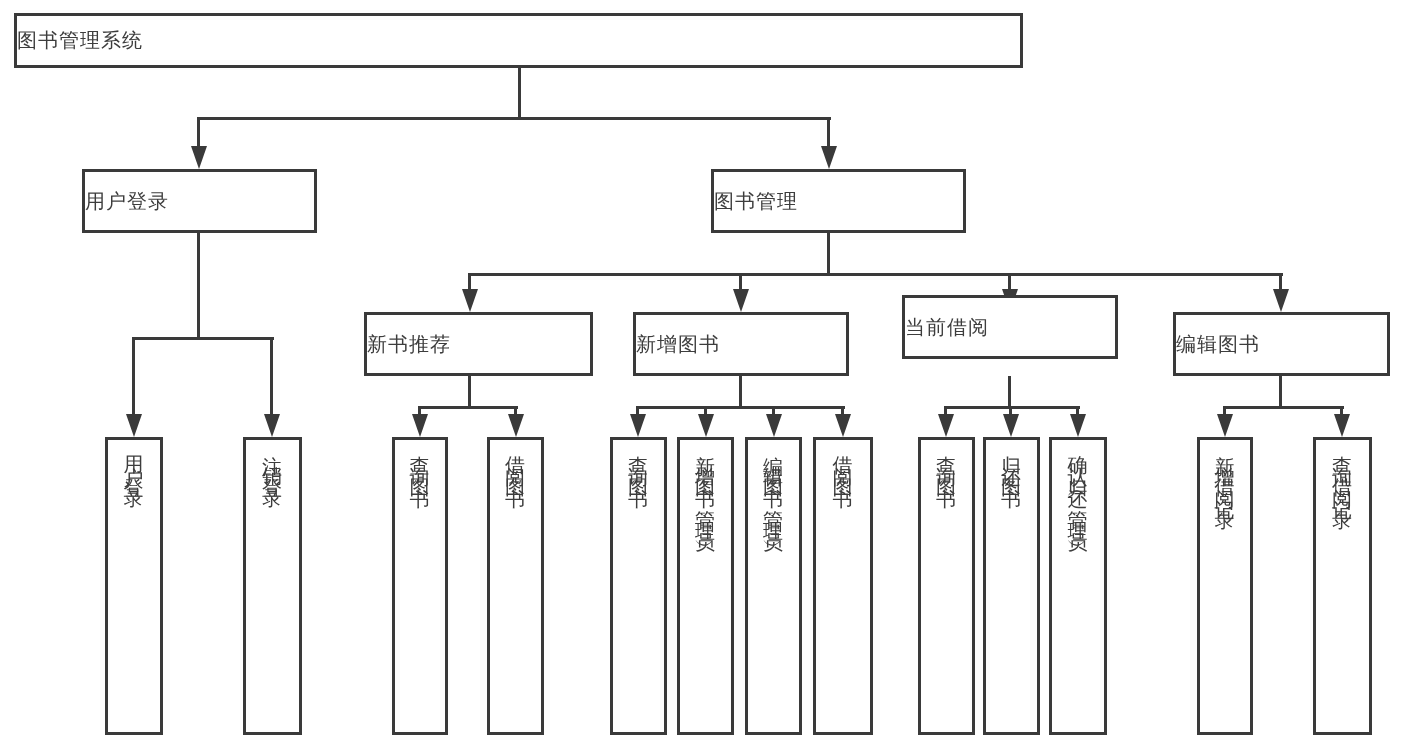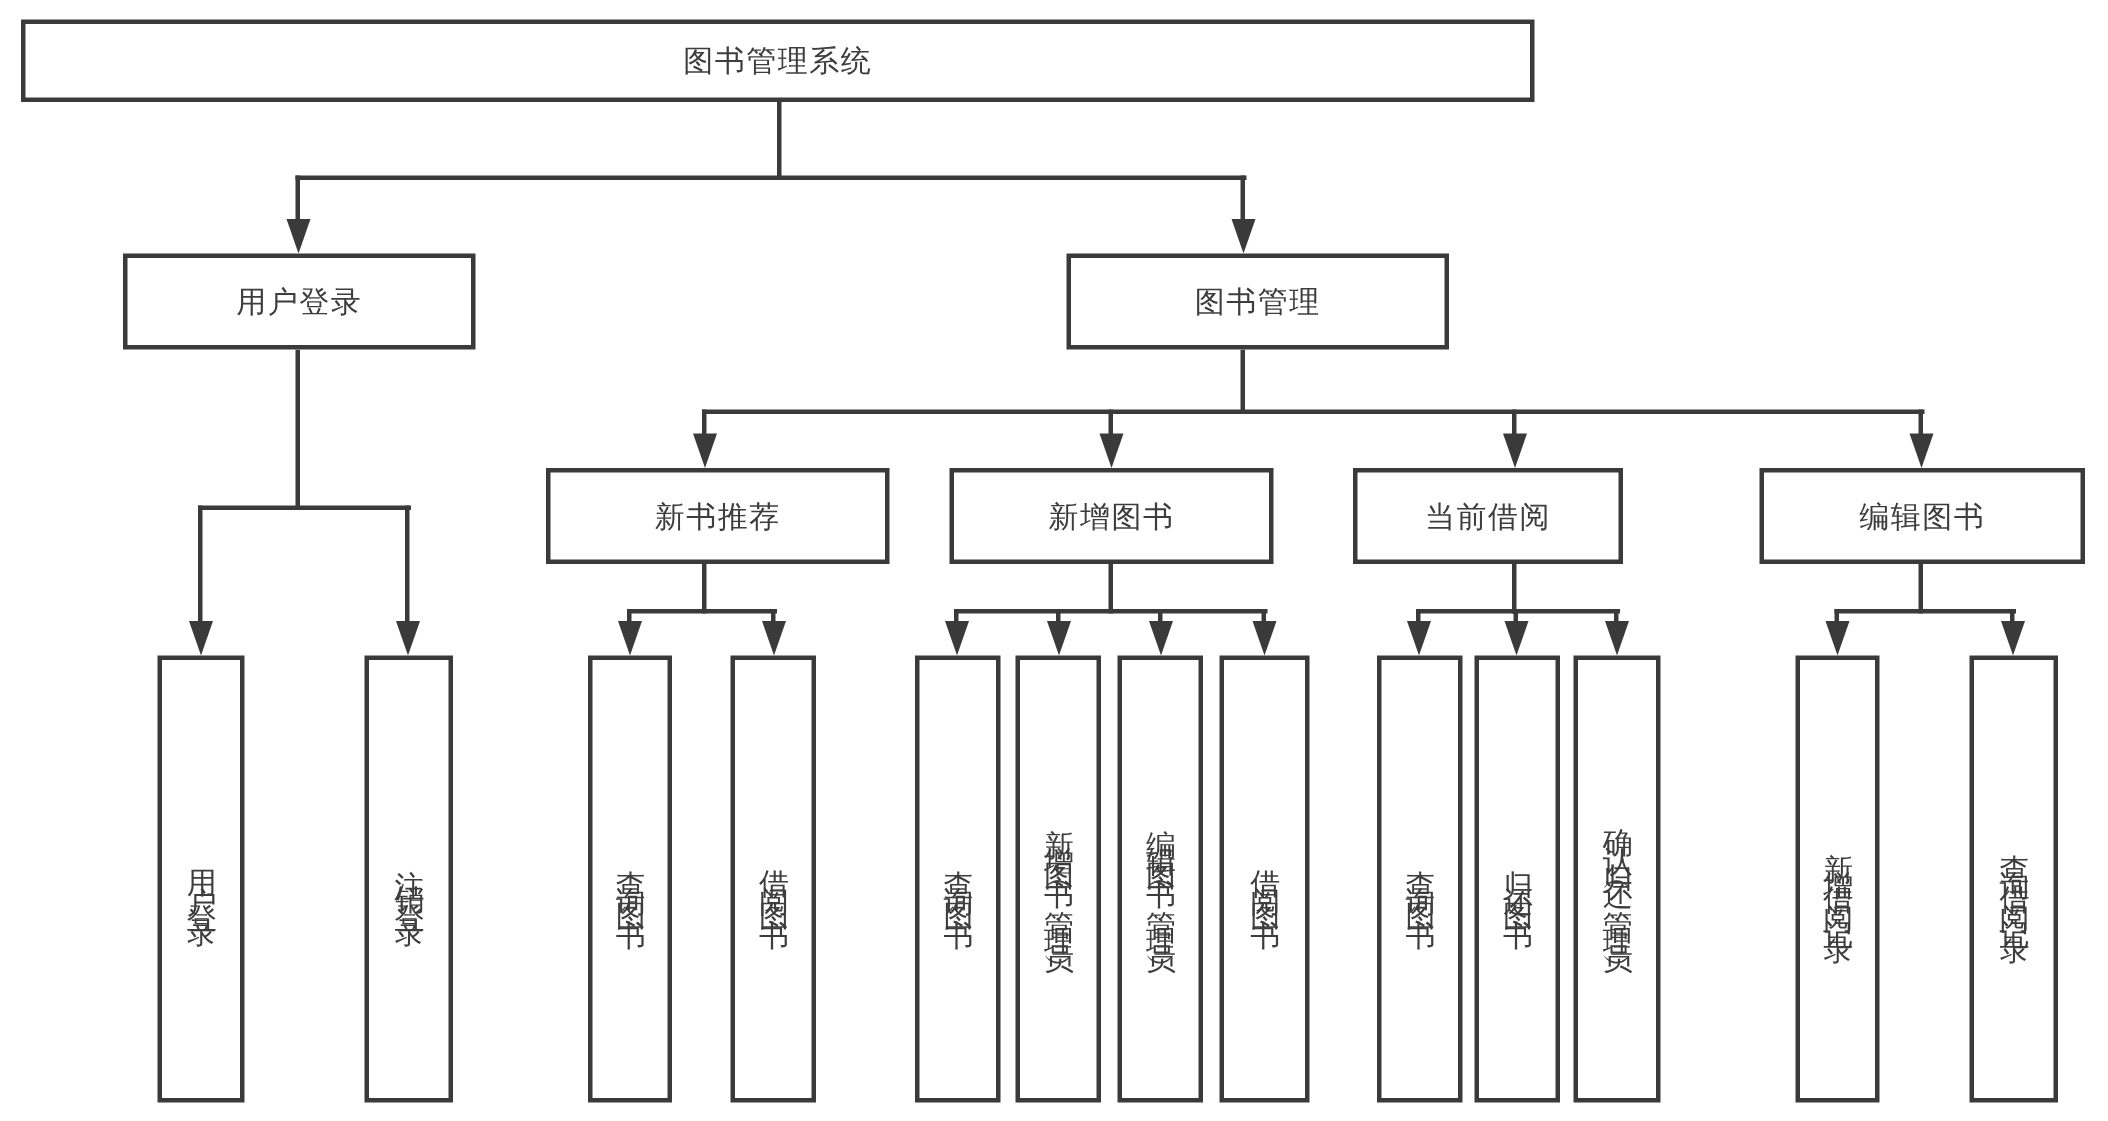--- a/index.html
+++ b/index.html
@@ -1,21 +1,21 @@
 <!DOCTYPE html>
 <html><head>
 <meta charset="utf-8">
 <style>
   html,body{margin:0;padding:0;background:#ffffff;}
   body{width:1405px;height:747px;overflow:hidden;font-family:"Liberation Sans",sans-serif;}
   .canvas{position:relative;width:1405px;height:747px;background:#ffffff;}
   .box{
     position:absolute;box-sizing:border-box;background:#ffffff;
     border:3px solid #3a3a3a;color:#3d3d3d;
-    display:flex;align-items:center;justify-content:center;
+    display:flex;align-items:center;
   }
   .hbox{font-size:20px;letter-spacing:1px;white-space:nowrap;}
   .vbox{
     writing-mode:vertical-rl;
     font-size:20px;letter-spacing:11px;line-height:1;
     text-align:center;
   }
   .line{position:absolute;background:#3a3a3a;}
   .arrow{
     position:absolute;width:0;height:0;
@@ -102,21 +102,21 @@
   <div class="box hbox" style="left:711px;top:169px;width:255px;height:64px">
     <span>图书管理</span>
   </div>
 
   <div class="box hbox" style="left:364px;top:312px;width:229px;height:64px">
     <span>新书推荐</span>
   </div>
   <div class="box hbox" style="left:633px;top:312px;width:216px;height:64px">
     <span>新增图书</span>
   </div>
-  <div class="box hbox" style="left:902px;top:312px;width:180px;height:64px">
+  <div class="box hbox" style="left:902px;top:295px;width:216px;height:64px">
     <span>当前借阅</span>
   </div>
   <div class="box hbox" style="left:1173px;top:312px;width:217px;height:64px">
     <span>编辑图书</span>
   </div>
 
   <div class="box vbox" style="left:105px;top:437px;width:58px;height:298px">
     <span>用户登录</span>
   </div>
   <div class="box vbox" style="left:243px;top:437px;width:59px;height:298px">

